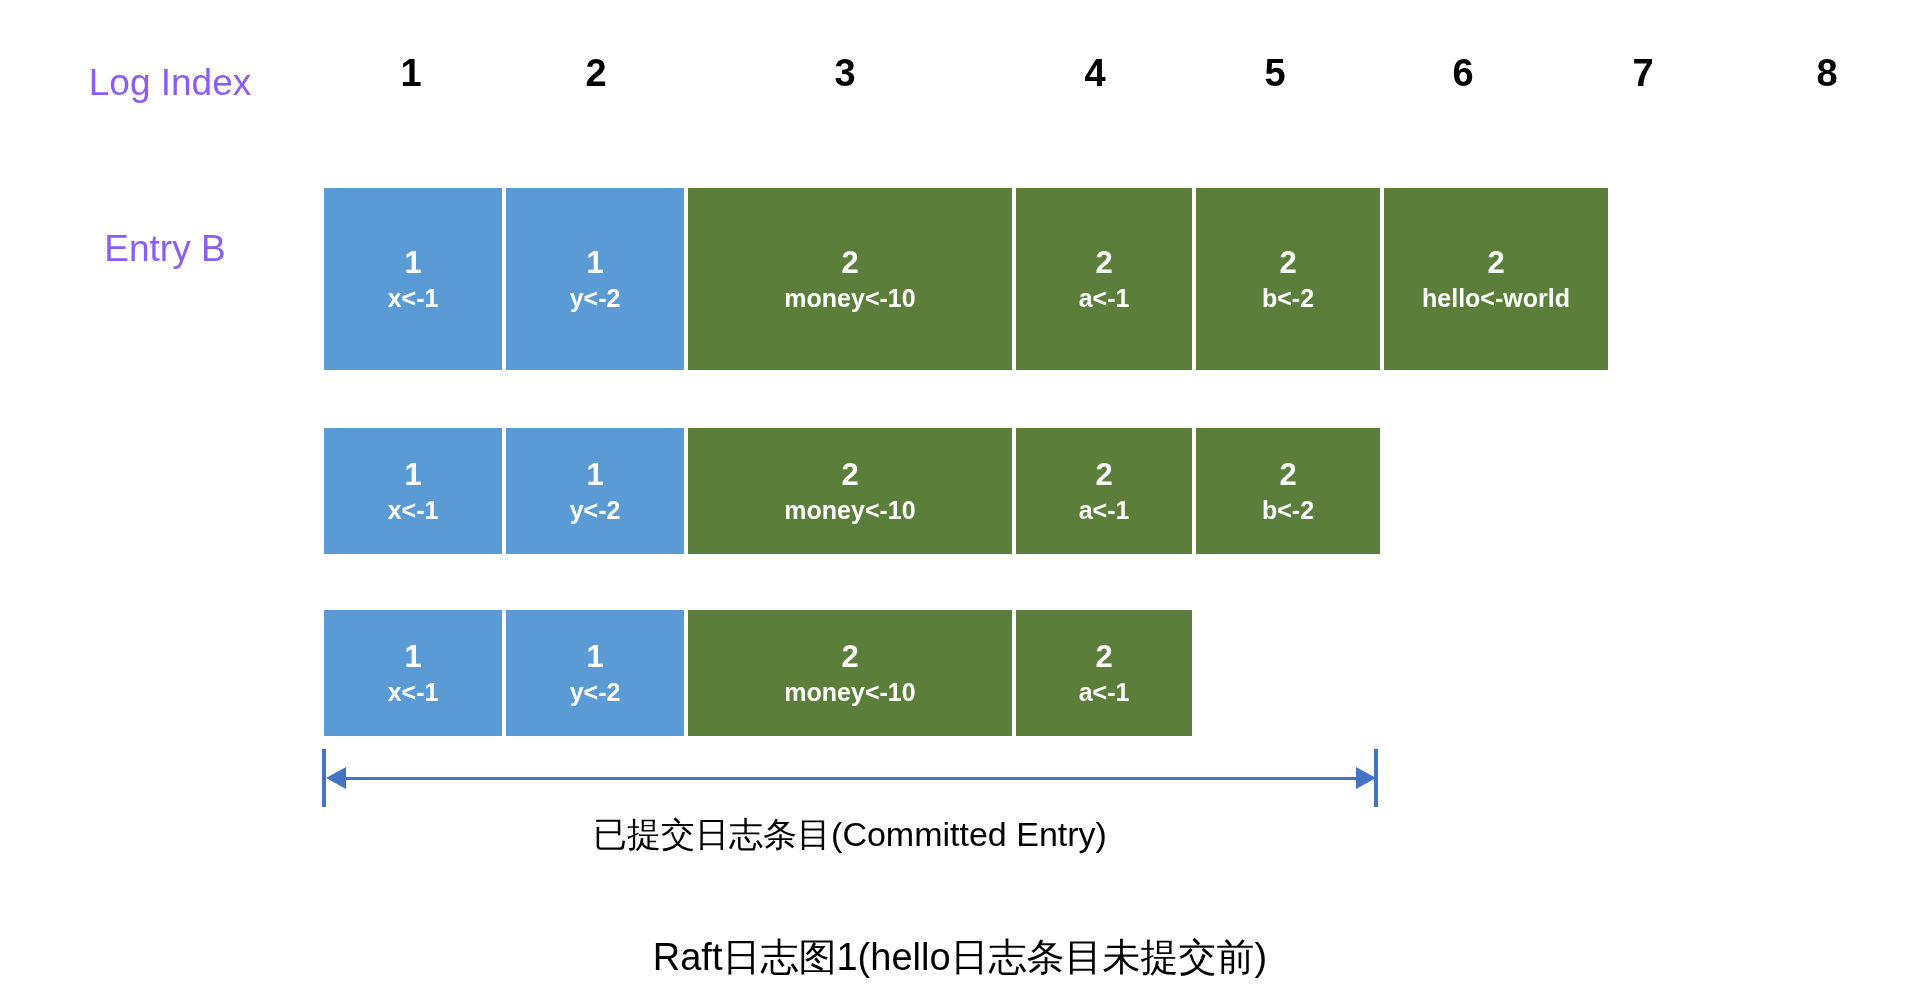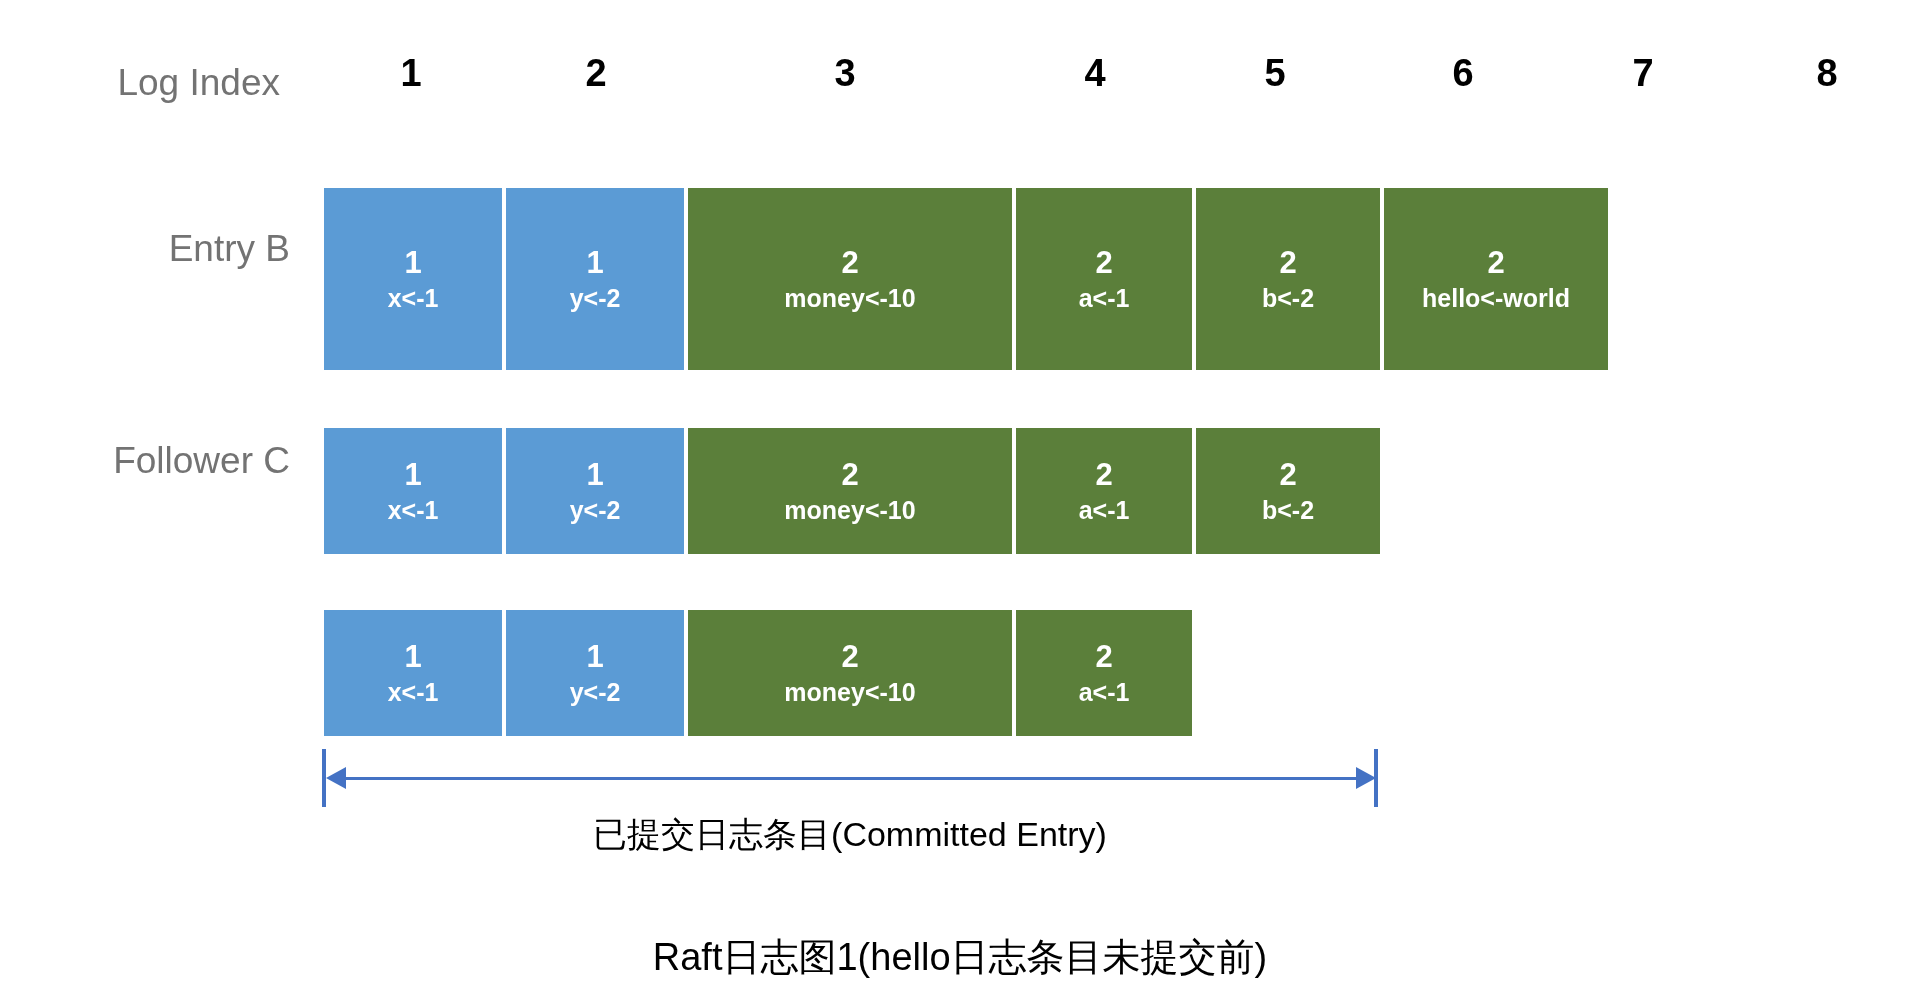--- a/index.html
+++ b/index.html
@@ -20,23 +20,23 @@
     left: 0; top: 0;
     width: 1920px;
     height: 1003px;
   }
 
   
   .row-label {
     position: absolute;
     font-size: 37px;
     font-weight: 400;
-    color: #737373;
+    color: #8b5cf6;
     white-space: nowrap;
-    text-align: right;
+    text-align: center;
     letter-spacing: 0px;
   }
 
   
   .index-num {
     position: absolute;
     font-size: 38px;
     font-weight: bold;
     color: #000000;
     text-align: center;
@@ -157,21 +157,20 @@
     <div class="cell term2" style="width: 188px;">
       <div class="term">2</div>
       <div class="cmd">b&lt;-2</div>
     </div>
     <div class="cell term2" style="width: 228px;">
       <div class="term">2</div>
       <div class="cmd" style="max-width: 160px;">hello&lt;-world</div>
     </div>
   </div>
 
-  <div class="row-label" style="left: 40px; top: 440px; width: 250px;">Follower C</div>
 
   <div class="log-row" style="left: 322px; top: 426px; height: 130px;">
     <div class="cell term1" style="width: 182px;">
       <div class="term">1</div>
       <div class="cmd">x&lt;-1</div>
     </div>
     <div class="cell term1" style="width: 182px;">
       <div class="term">1</div>
       <div class="cmd">y&lt;-2</div>
     </div>

